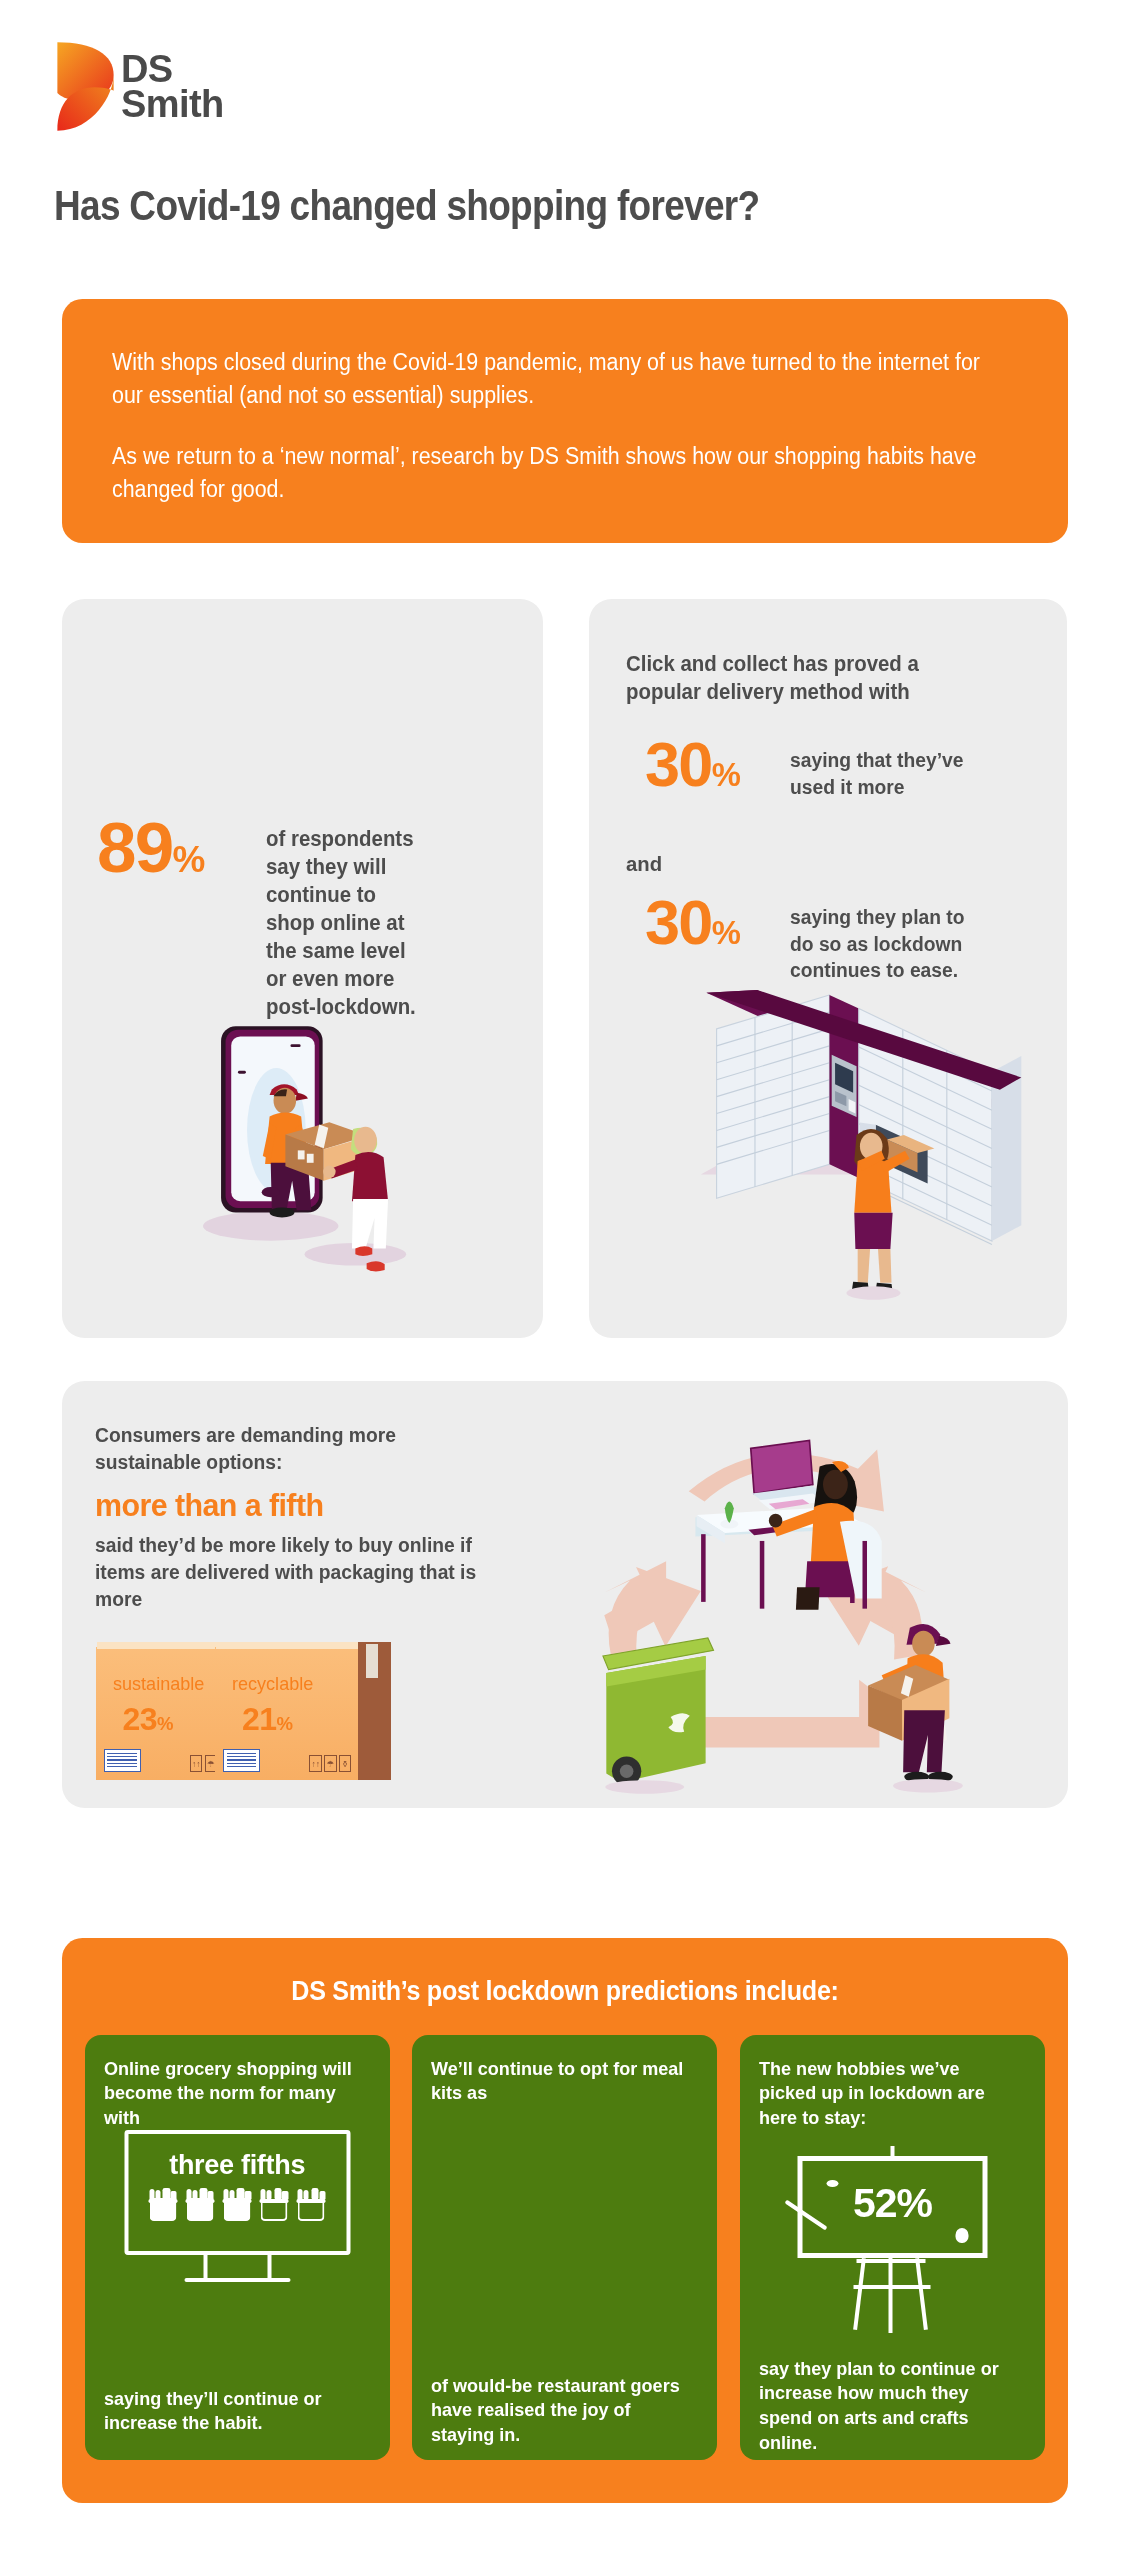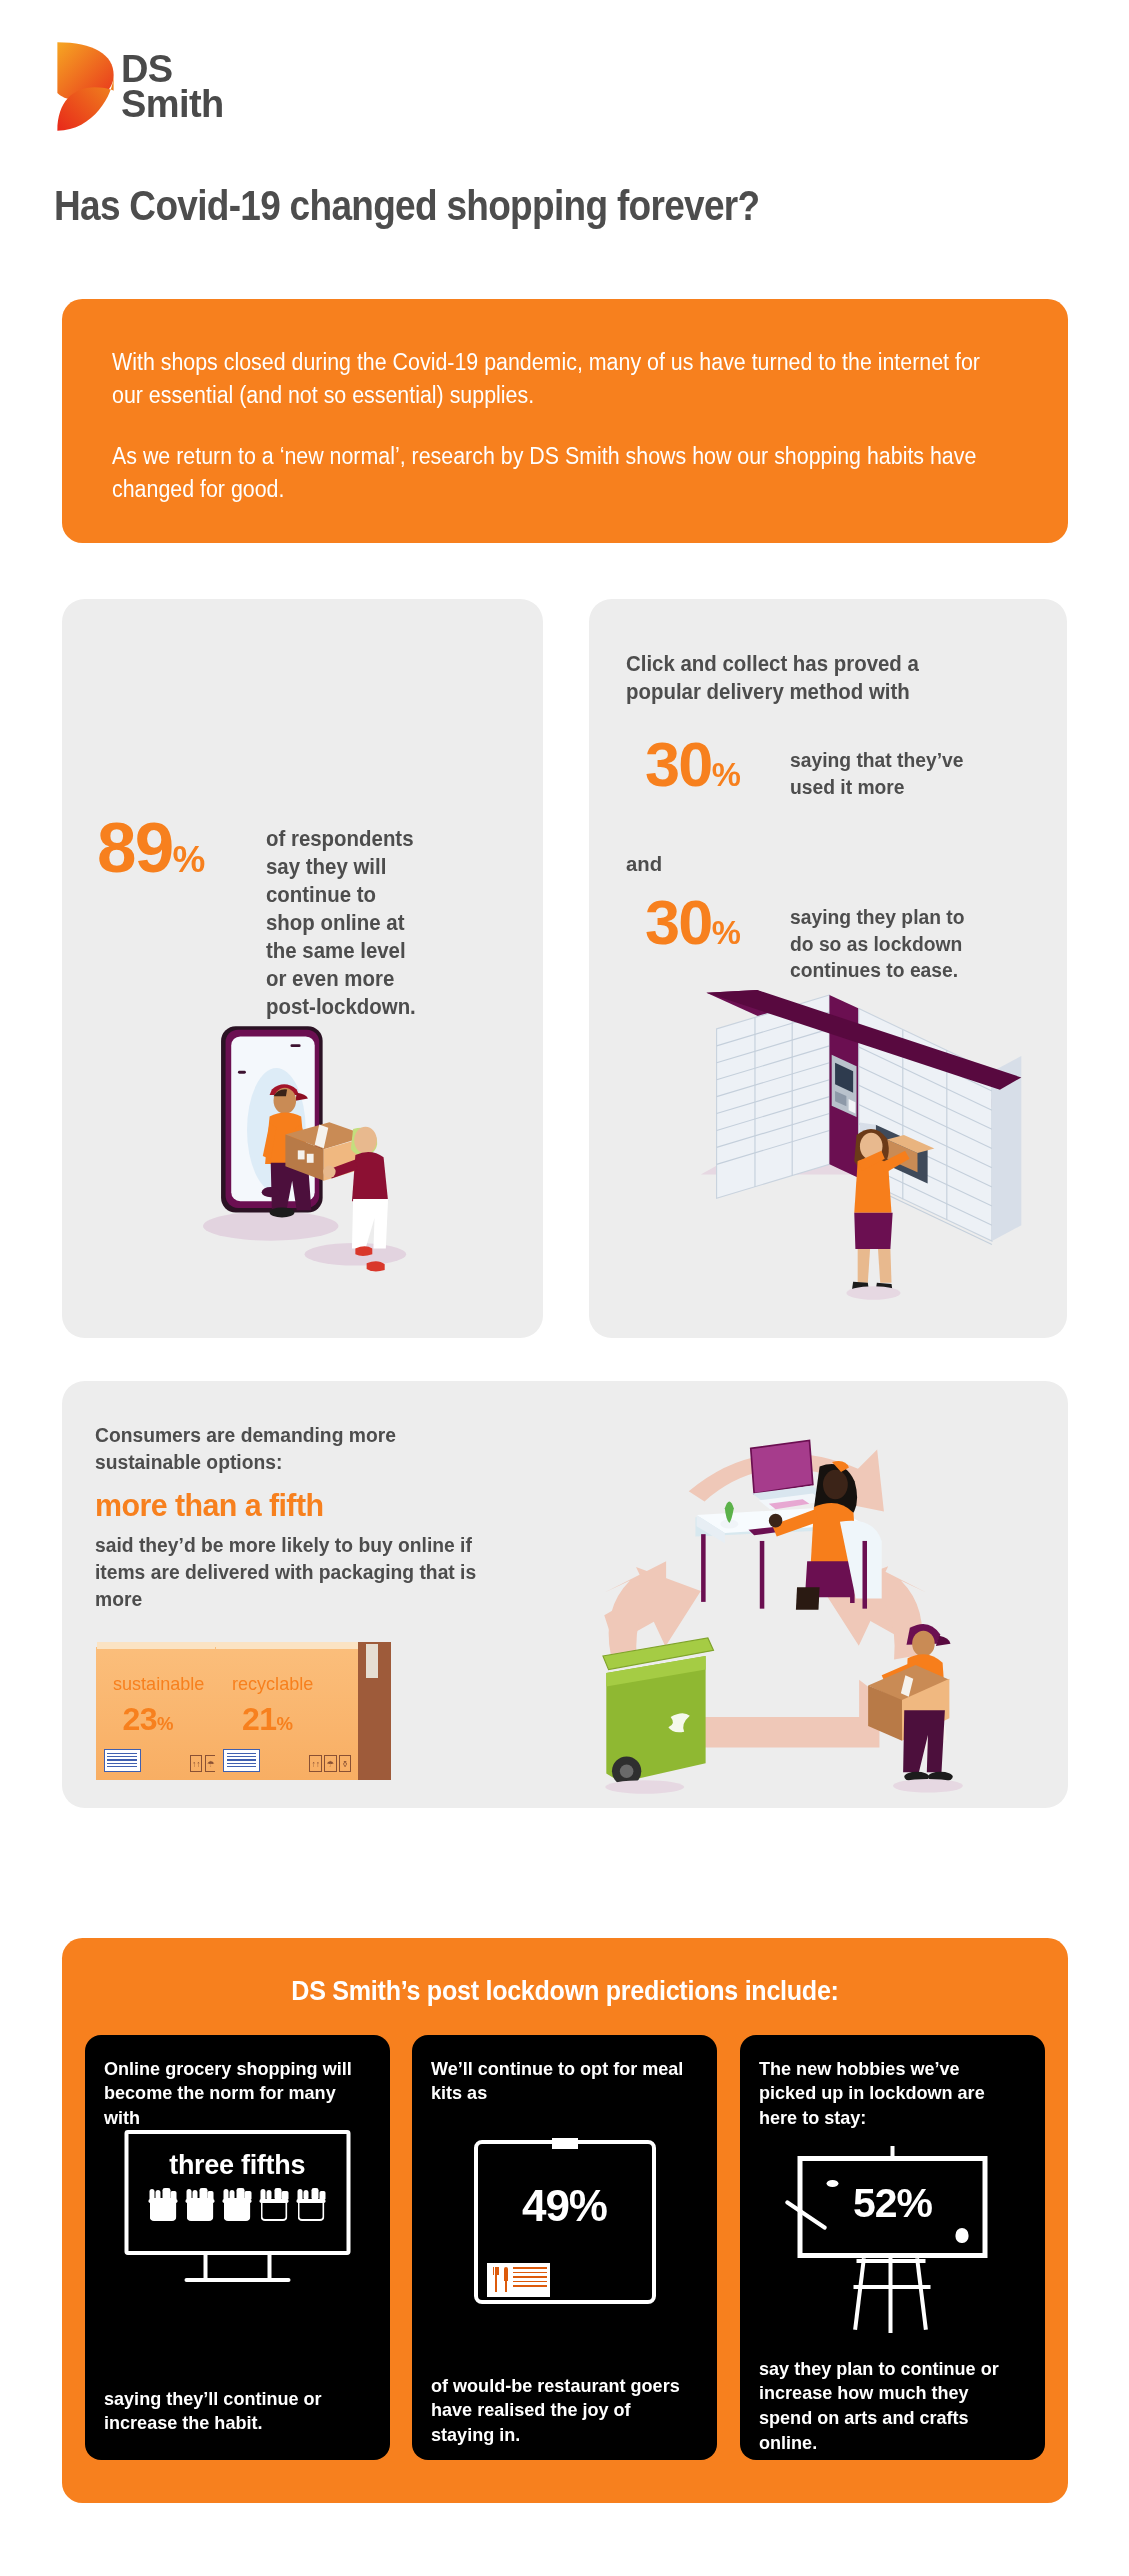--- a/index.html
+++ b/index.html
@@ -134,21 +134,21 @@
     position:absolute; left:62px; top:1938px; width:1006px; height:565px;
     background:#F7801E; border-radius:20.3px;
   }
   #predict-title {
     position:absolute; left:0; top:38px; width:100%; text-align:center;
     font-size:27px; font-weight:700; color:#ffffff; letter-spacing:-0.3px;
     transform:scaleX(0.93);
   }
   .pcard {
     position:absolute; top:97px; width:305px; height:425px;
-    background:#000000; border-radius:16px; padding:21.5px 19px 0 19px;
+    background:#4d7c0f; border-radius:16px; padding:21.5px 19px 0 19px;
     color:#ffffff;
   }
   #pcard1 { left:22.6px;   }
   #pcard2 { left:350px;  }
   #pcard3 { left:678px; }
   .pcard .ptop {
     font-size:19px; font-weight:700; line-height:1.30;
     transform:scaleX(0.95); transform-origin:left top;
   }
   .pcard .pbottom {
@@ -565,44 +565,20 @@
         </div>
       </div>
       <div id="mon-stand"></div>
       <div id="mon-base"></div>
     </div>
     <div class="pbottom">saying they’ll continue or increase the habit.</div>
   </div>
 
   <div class="pcard" id="pcard2">
     <div class="ptop">We’ll continue to opt for meal kits as</div>
-    <div class="picon" id="icon-mealbox">
-      <div id="mb-frame"></div>
-      <div id="mb-tab"></div>
-      <div id="mb-pct">49%</div>
-      <div id="mb-label">
-        <div id="mb-fork">
-            <i></i>
-            <i></i>
-            <i></i>
-            <b></b>
-          </div>
-        <div id="mb-knife">
-            <b></b>
-            <i></i>
-          </div>
-        <div class="lines">
-            <i></i>
-            <i></i>
-            <i></i>
-            <i></i>
-            <i></i>
-          </div>
-      </div>
-    </div>
     <div class="pbottom">of would-be restaurant goers have realised the joy of staying in.</div>
   </div>
 
   <div class="pcard" id="pcard3">
     <div class="ptop">The new hobbies we’ve picked up in lockdown are here to stay:</div>
     <div class="picon" id="icon-easel">
       <div id="ea-nub"></div>
       <div id="ea-board">
         <div id="ea-dot1"></div>
         <div id="ea-pct">52%</div>

